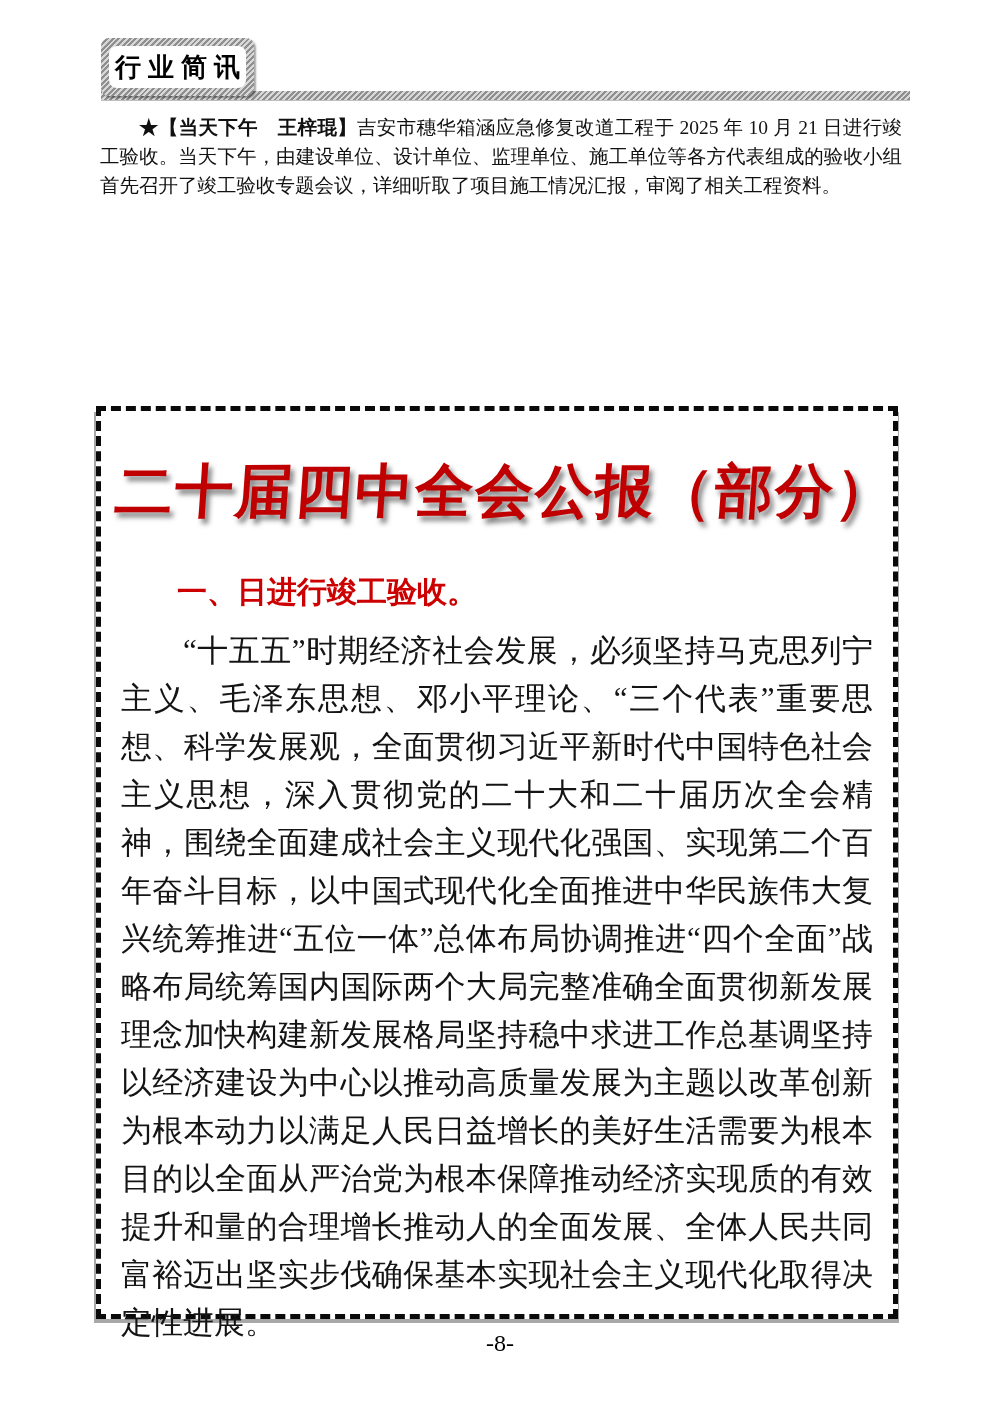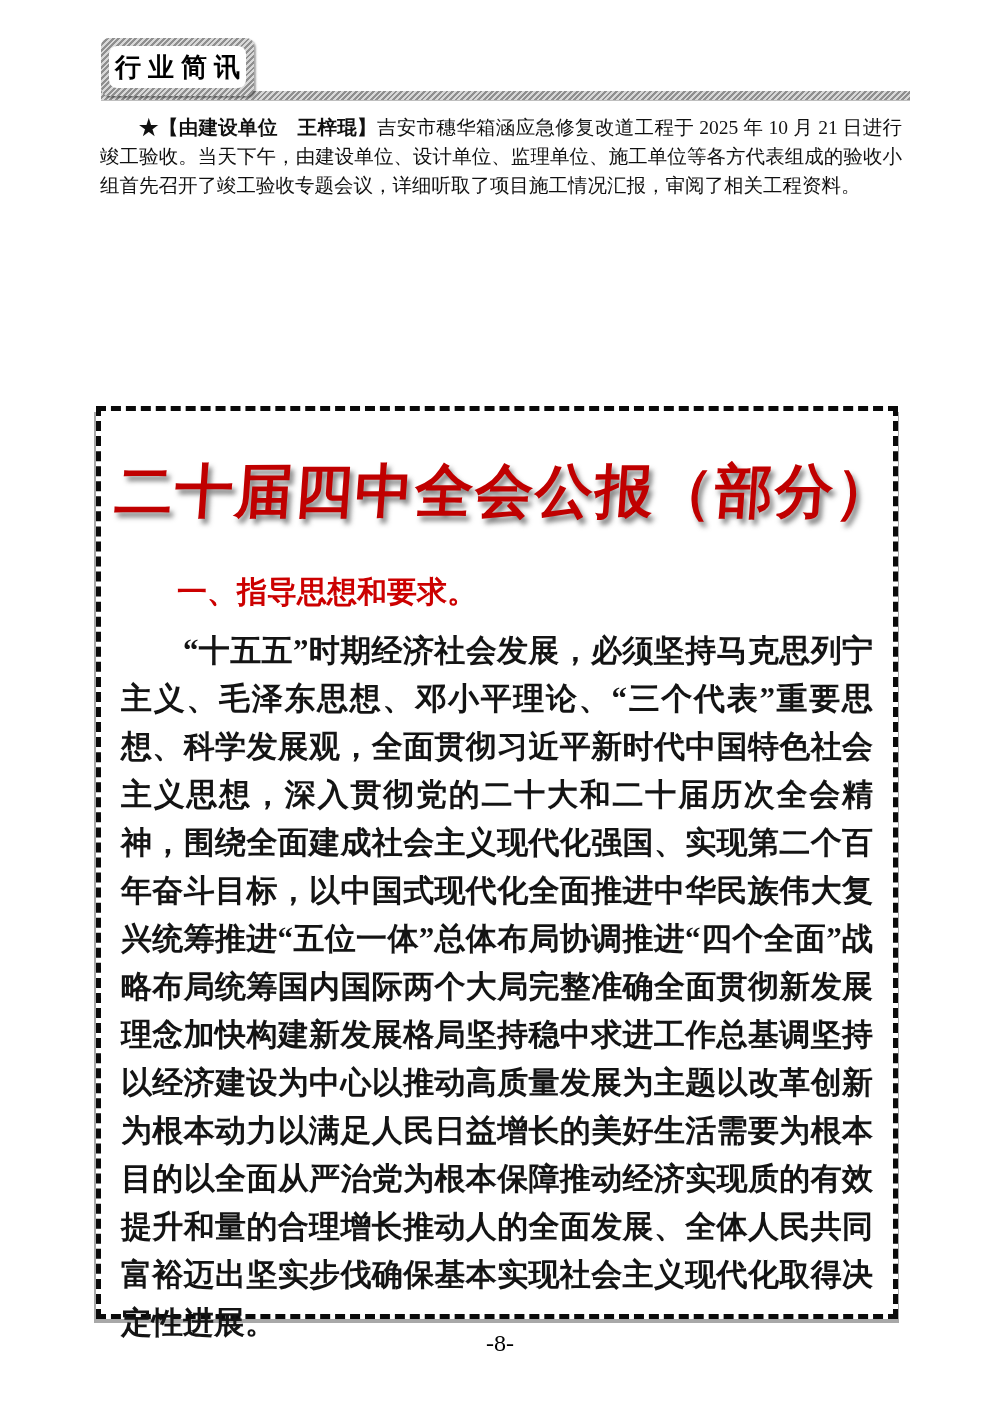--- a/index.html
+++ b/index.html
@@ -95,21 +95,20 @@
     color: #cc0000;
   }
   .bulletin-body {
     margin-top: 14px;
     padding: 0 6px;
     font-size: 31px;
     line-height: 48px;
     text-align: justify;
     text-indent: 2em;
     color: #141414;
-    font-weight: bold;
   }
 
   
   .page-number {
     position: absolute;
     left: 0; top: 1330px;
     width: 100%;
     text-align: center;
     font-size: 24px;
     color: #000;
@@ -121,24 +120,24 @@
 <div class="page">
 
   <div class="header-rule"></div>
   <div class="header-badge">
     <div class="header-badge-inner">
       <span class="header-badge-label">行业简讯</span>
     </div>
   </div>
 
   <div class="news">
-    <p><span class="byline-bold">★【由建设单位　王梓琨】</span><span>吉安市穗华箱涵应急修复改道工程于 2025 年 10 月 21 日进行竣工验收。当天下午，由建设单位、设计单位、监理单位、施工单位等各方代表组成的验收小组首先召开了竣工验收专题会议，详细听取了项目施工情况汇报，审阅了相关工程资料。</span></p>
+    <p><span class="byline-bold">★【当天下午　王梓琨】</span><span>吉安市穗华箱涵应急修复改道工程于 2025 年 10 月 21 日进行竣工验收。当天下午，由建设单位、设计单位、监理单位、施工单位等各方代表组成的验收小组首先召开了竣工验收专题会议，详细听取了项目施工情况汇报，审阅了相关工程资料。</span></p>
   </div>
 
   <div class="bulletin-box">
     <div class="bulletin-title">二十届四中全会公报（部分）</div>
-    <div class="bulletin-heading">一、指导思想和要求。</div>
+    <div class="bulletin-heading">一、日进行竣工验收。</div>
     <div class="bulletin-body">“十五五”时期经济社会发展，必须坚持马克思列宁主义、毛泽东思想、邓小平理论、“三个代表”重要思想、科学发展观，全面贯彻习近平新时代中国特色社会主义思想，深入贯彻党的二十大和二十届历次全会精神，围绕全面建成社会主义现代化强国、实现第二个百年奋斗目标，以中国式现代化全面推进中华民族伟大复兴统筹推进“五位一体”总体布局协调推进“四个全面”战略布局统筹国内国际两个大局完整准确全面贯彻新发展理念加快构建新发展格局坚持稳中求进工作总基调坚持以经济建设为中心以推动高质量发展为主题以改革创新为根本动力以满足人民日益增长的美好生活需要为根本目的以全面从严治党为根本保障推动经济实现质的有效提升和量的合理增长推动人的全面发展、全体人民共同富裕迈出坚实步伐确保基本实现社会主义现代化取得决定性进展。</div>
   </div>
 
   <div class="page-number">-8-</div>
 
 </div>
 
 </body></html>

